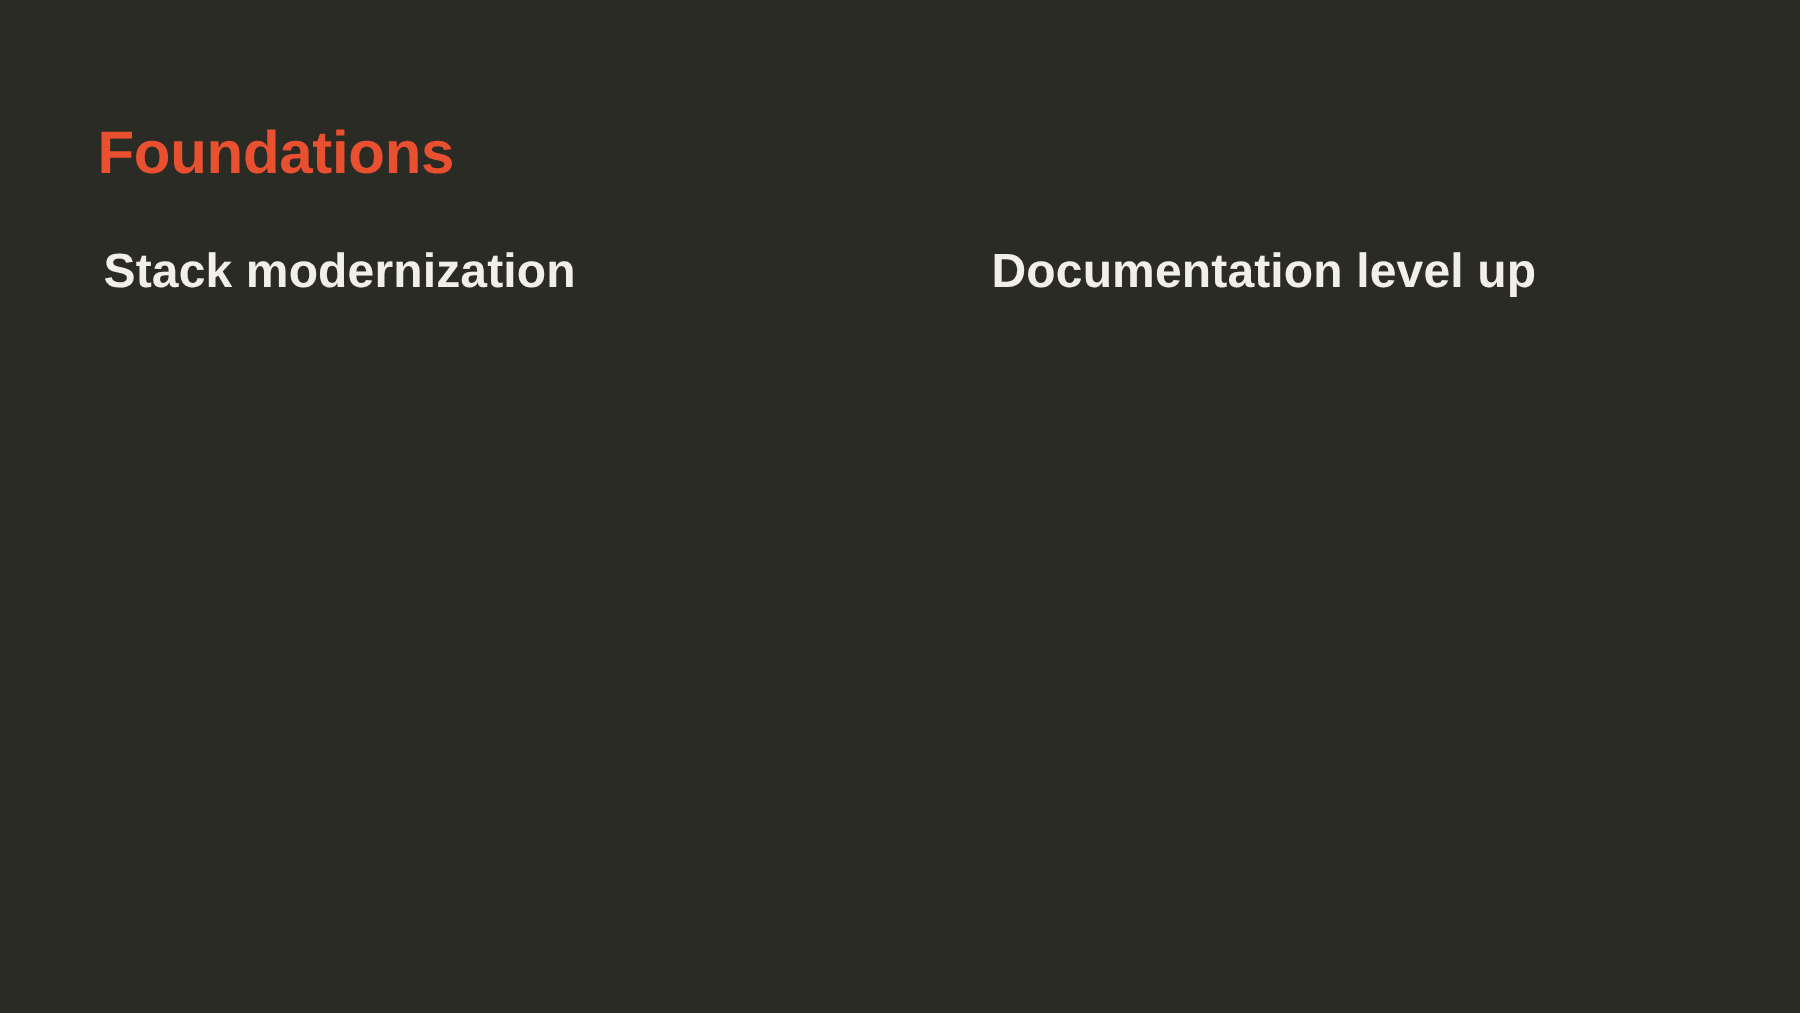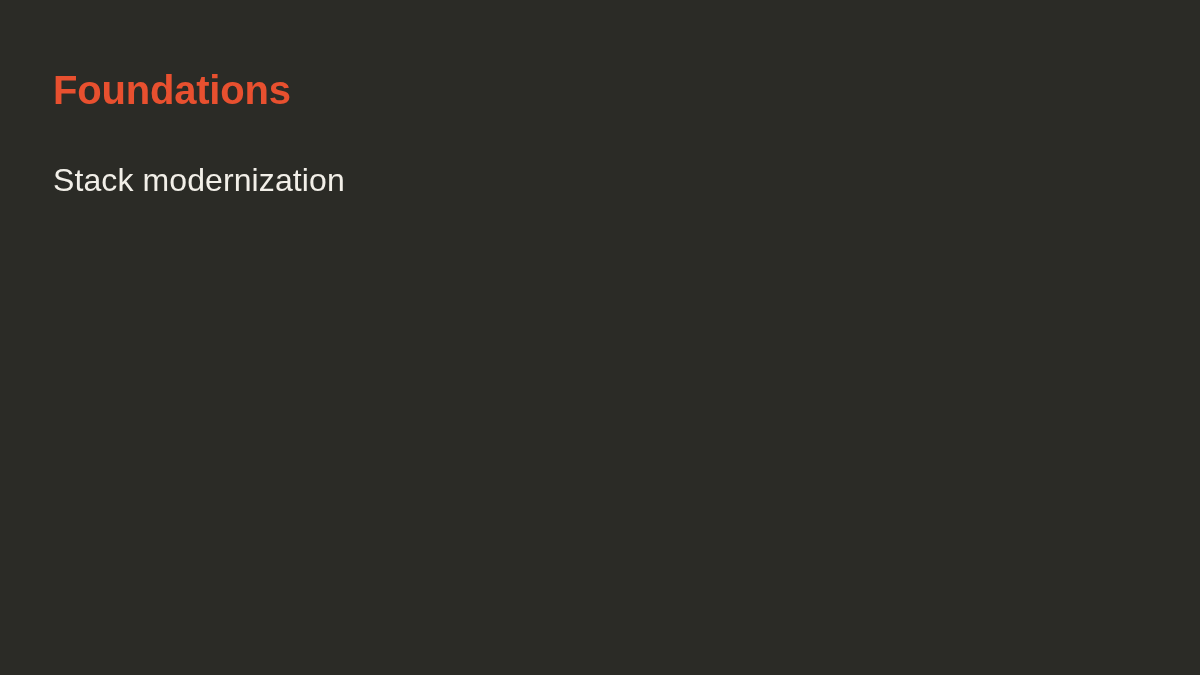--- a/index.html
+++ b/index.html
@@ -17,21 +17,21 @@
     overflow: hidden;
     font-family: "Liberation Sans", "DejaVu Sans", sans-serif;
     -webkit-font-smoothing: antialiased;
   }
 
   
   .slide-title {
     position: absolute;
     left: 53px;
     top: 68px;
-    margin: 0;
+    margin: 12px;
     font-size: 40px;
     font-weight: 700;
     line-height: 1.12;
     letter-spacing: -0.2px;
     color: #e8502f;
     white-space: nowrap;
   }
 
   
   .content-grid {
@@ -40,38 +40,40 @@
     top: 158px;
     width: 1100px;
     display: grid;
     grid-template-columns: 592px 1fr;
     grid-auto-rows: 92px;
     align-items: start;
   }
 
   .bullet-item {
     font-size: 32px;
-    font-weight: 400;
+    font-weight: 700;
     line-height: 44px;
     letter-spacing: 0.1px;
     color: #f2efe8;
     white-space: nowrap;
+    margin-left: 16px;
   }
 </style>
 </head>
 <body>
 
 <div class="slide">
 
   <h1 class="slide-title">Foundations</h1>
 
   <div class="content-grid">
 
     <div class="bullet-item">Stack modernization</div>
 
+    <div class="bullet-item">Documentation level up</div>
 
 
 
 
 
   </div>
 
 </div>
 
 </body></html>

